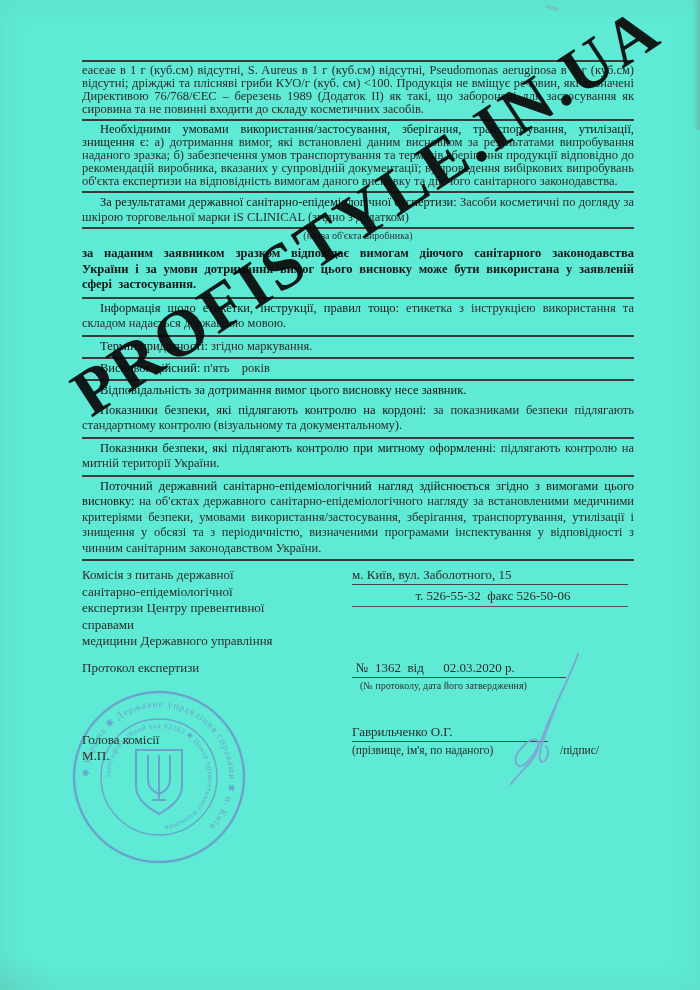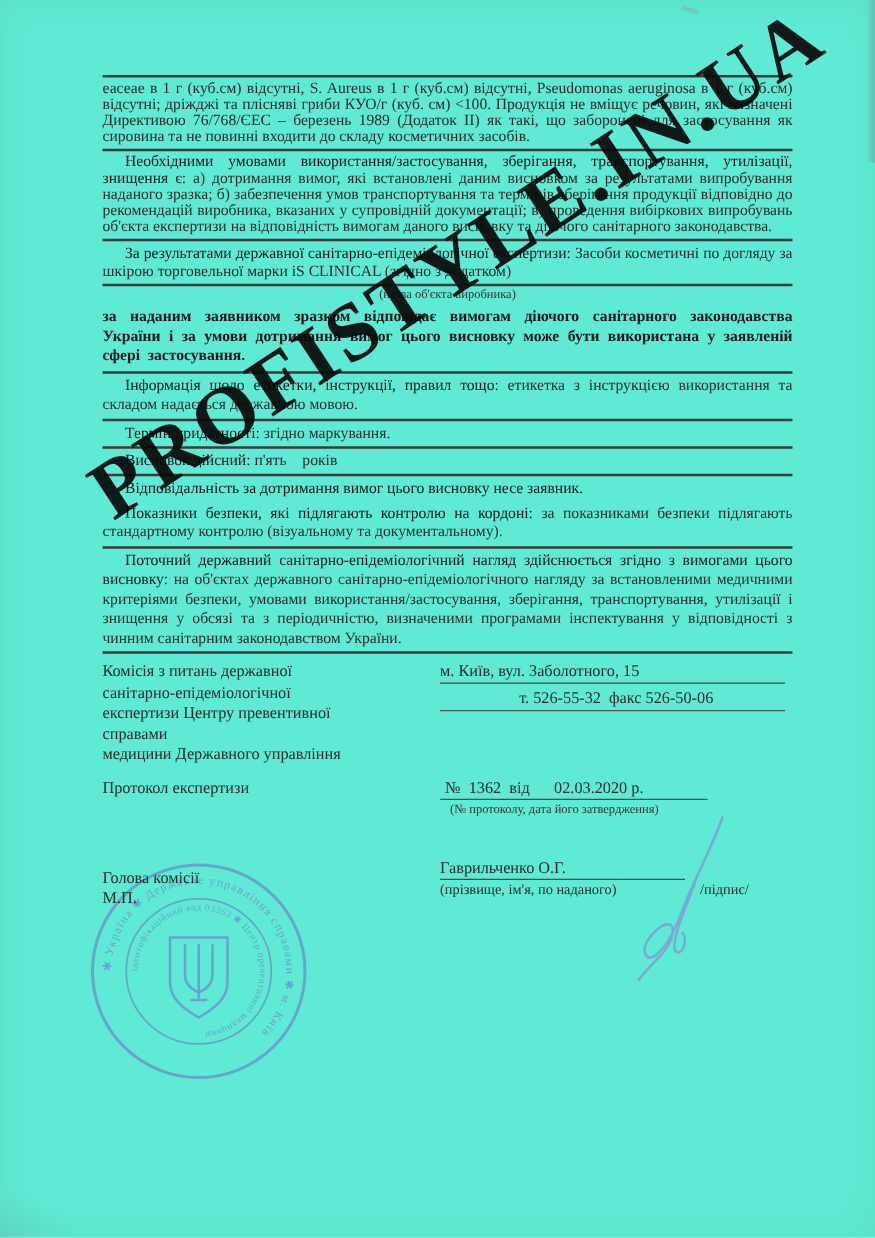--- a/index.html
+++ b/index.html
@@ -124,20 +124,24 @@
 
     <p class="row">
       <span class="b">Відповідальність за дотримання вимог цього висновку несе заявник.</span>
     </p>
 
     <p class="row multi bb">
       <span class="b">Показники безпеки, які підлягають контролю на кордоні:</span>
       <span>за показниками безпеки підлягають стандартному контролю (візуальному та документальному).</span>
     </p>
 
+    <p class="row multi bb">
+      <span class="b">Показники безпеки, які підлягають контролю при митному оформленні:</span>
+      <span>підлягають контролю на митній території України.</span>
+    </p>
 
     <p class="row multi bb">
       <span class="b">Поточний державний санітарно-епідеміологічний нагляд здійснюється згідно з вимогами цього висновку:</span>
       <span>на об'єктах державного санітарно-епідеміологічного нагляду за встановленими медичними критеріями безпеки, умовами використання/застосування, зберігання, транспортування, утилізації і знищення у обсязі та з періодичністю, визначеними програмами інспектування у відповідності з чинним санітарним законодавством України.</span>
     </p>
 
     <div class="footer">
       <div class="commission">
         <div>Комісія з питань державної</div>
         <div>санітарно-епідеміологічної</div>

